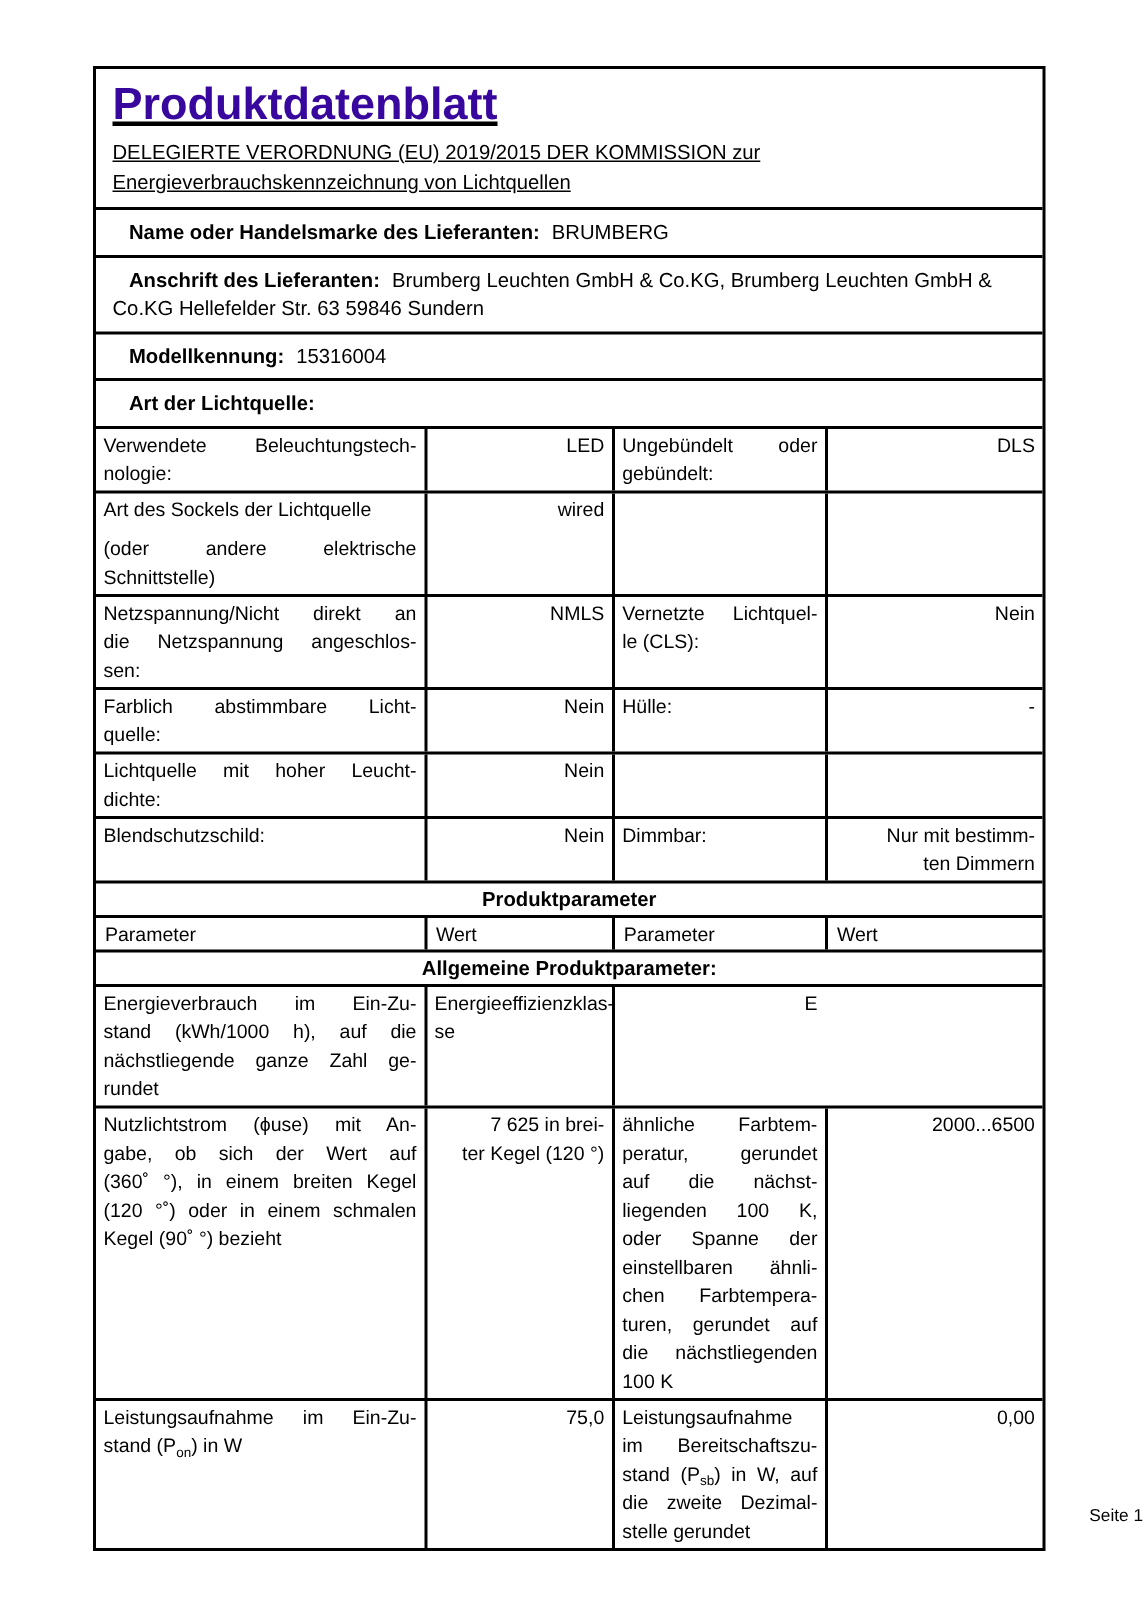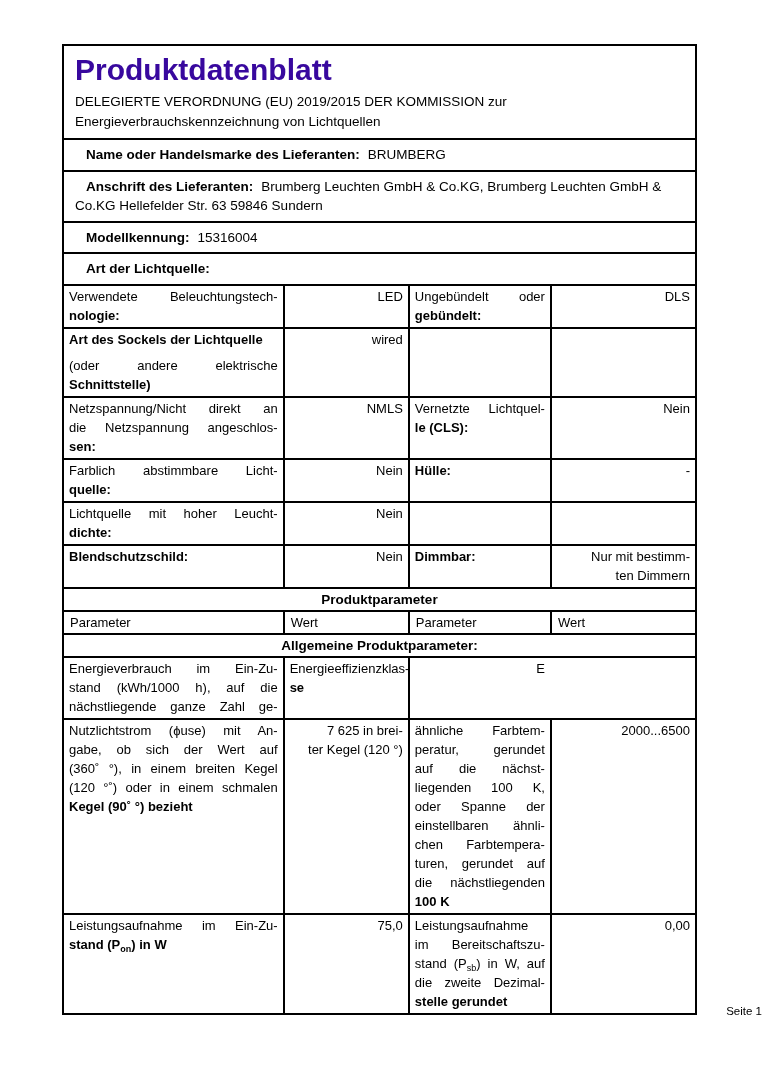--- a/index.html
+++ b/index.html
@@ -8,40 +8,40 @@
     font-family:"Liberation Sans",sans-serif;color:#000;
     -webkit-font-smoothing:antialiased;
   }
   .sheet{
     position:absolute;left:62px;top:44px;width:635px;
     border:2px solid #000;box-sizing:border-box;background:#fff;
   }
   .sheet > .row + .row{border-top:2px solid #000;}
 
   
-  .title-block{padding:5px 11px 7px;}
+  .title-block{padding:5px 11px 7px;text-decoration:underline;}
   .doc-title{color:var(--title-color,#38089E);font-size:30px;font-weight:bold;line-height:37px;margin-bottom:4px;}
   .subtitle{font-size:13.5px;line-height:19.5px;}
 
   
   .info{padding:5px 11px;font-size:13.5px;line-height:19.5px;}
   .info .lbl{font-weight:bold;padding-left:11px;}
   .info .ival{margin-left:8px;margin-top:12px;}
 
   
   .sec{font-size:13.5px;font-weight:bold;text-align:center;line-height:19px;padding:1px 4px;}
 
   
   .grid{display:grid;grid-template-columns:34.65% 19.84% 22.52% 22.99%;}
   .grid > .cell + .cell{border-left:2px solid #000;}
   .cell{box-sizing:border-box;padding:1px 5px 2px;font-size:13px;line-height:19px;overflow:hidden;}
   .cell .line{min-height:19px;}
   .cell .line.gap{min-height:0;height:7px;}
   .just .line.mid{text-align:justify;text-align-last:justify;}
-  .just .line.end{text-align:left;font-weight:bold;}
+  .just .line.end{text-align:left;}
   .val .line{text-align:right;}
   .hdr .cell{padding:1px 6px;}
 
   sub{font-size:9px;vertical-align:-3px;line-height:0;}
 
   .page-footer{
     position:absolute;left:62px;top:1004px;width:716px;
     text-align:right;font-size:11.5px;line-height:15px;
   }
 </style>
@@ -174,20 +174,21 @@
     <div class="cell">Wert</div>
   </div>
 
   <div class="row sec">Allgemeine Produktparameter:</div>
 
   <div class="row grid">
     <div class="cell just">
         <div class="line mid">Energieverbrauch im Ein-Zu-</div>
         <div class="line mid">stand (kWh/1000 h), auf die</div>
         <div class="line mid">nächstliegende ganze Zahl ge-</div>
+        <div class="line end">rundet</div>
       </div>
     <div class="cell just">
         <div class="line mid">Energieeffizienzklas-</div>
         <div class="line end">se</div>
       </div>
     <div class="cell val">
         <div class="line end">E</div>
       </div>
   </div>
 

